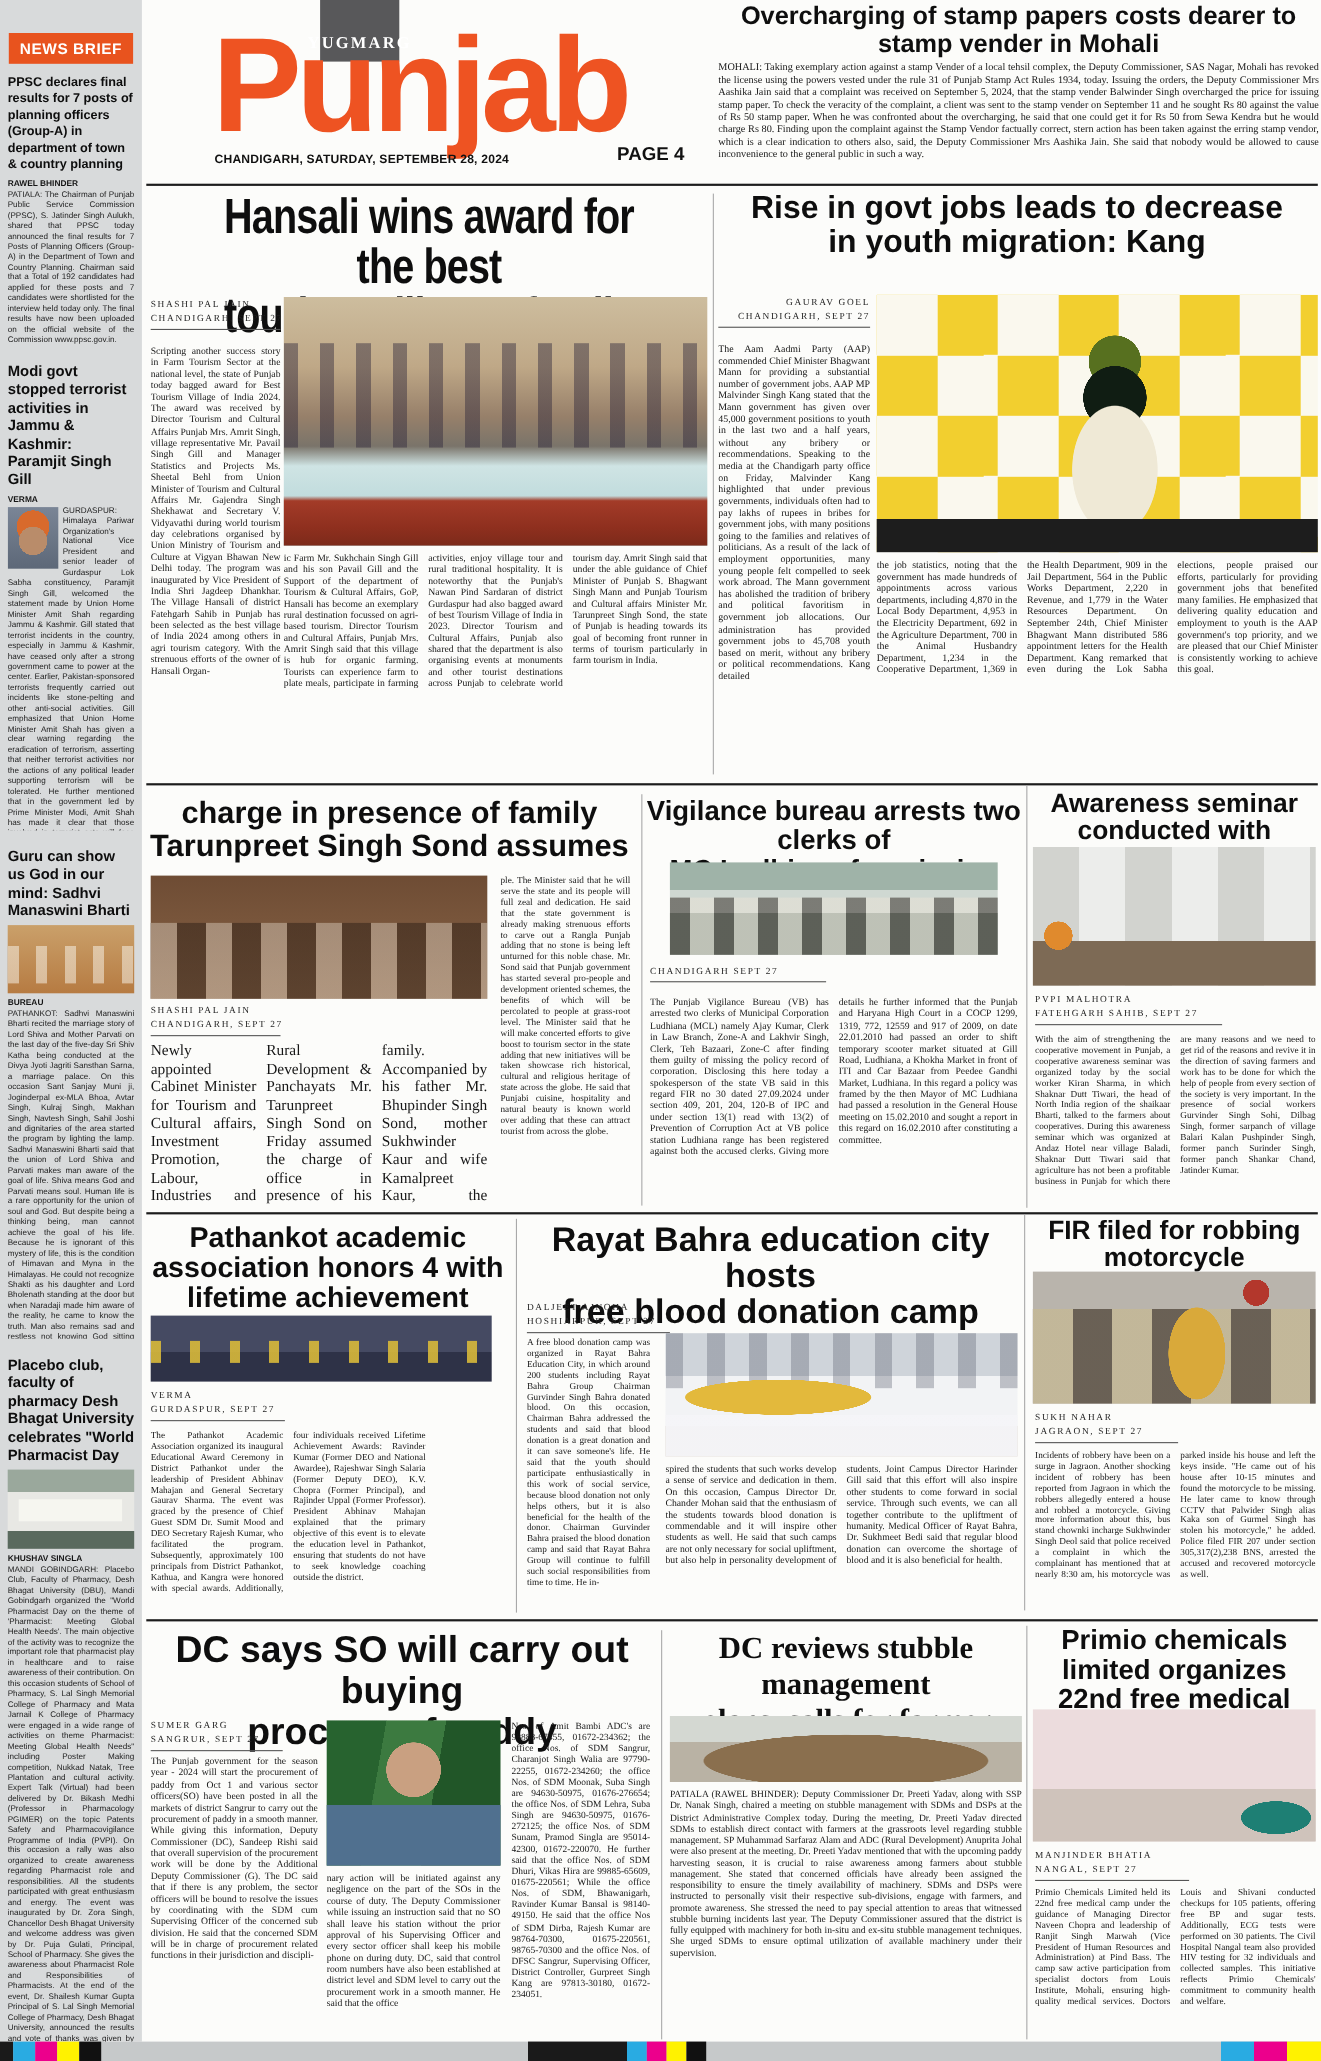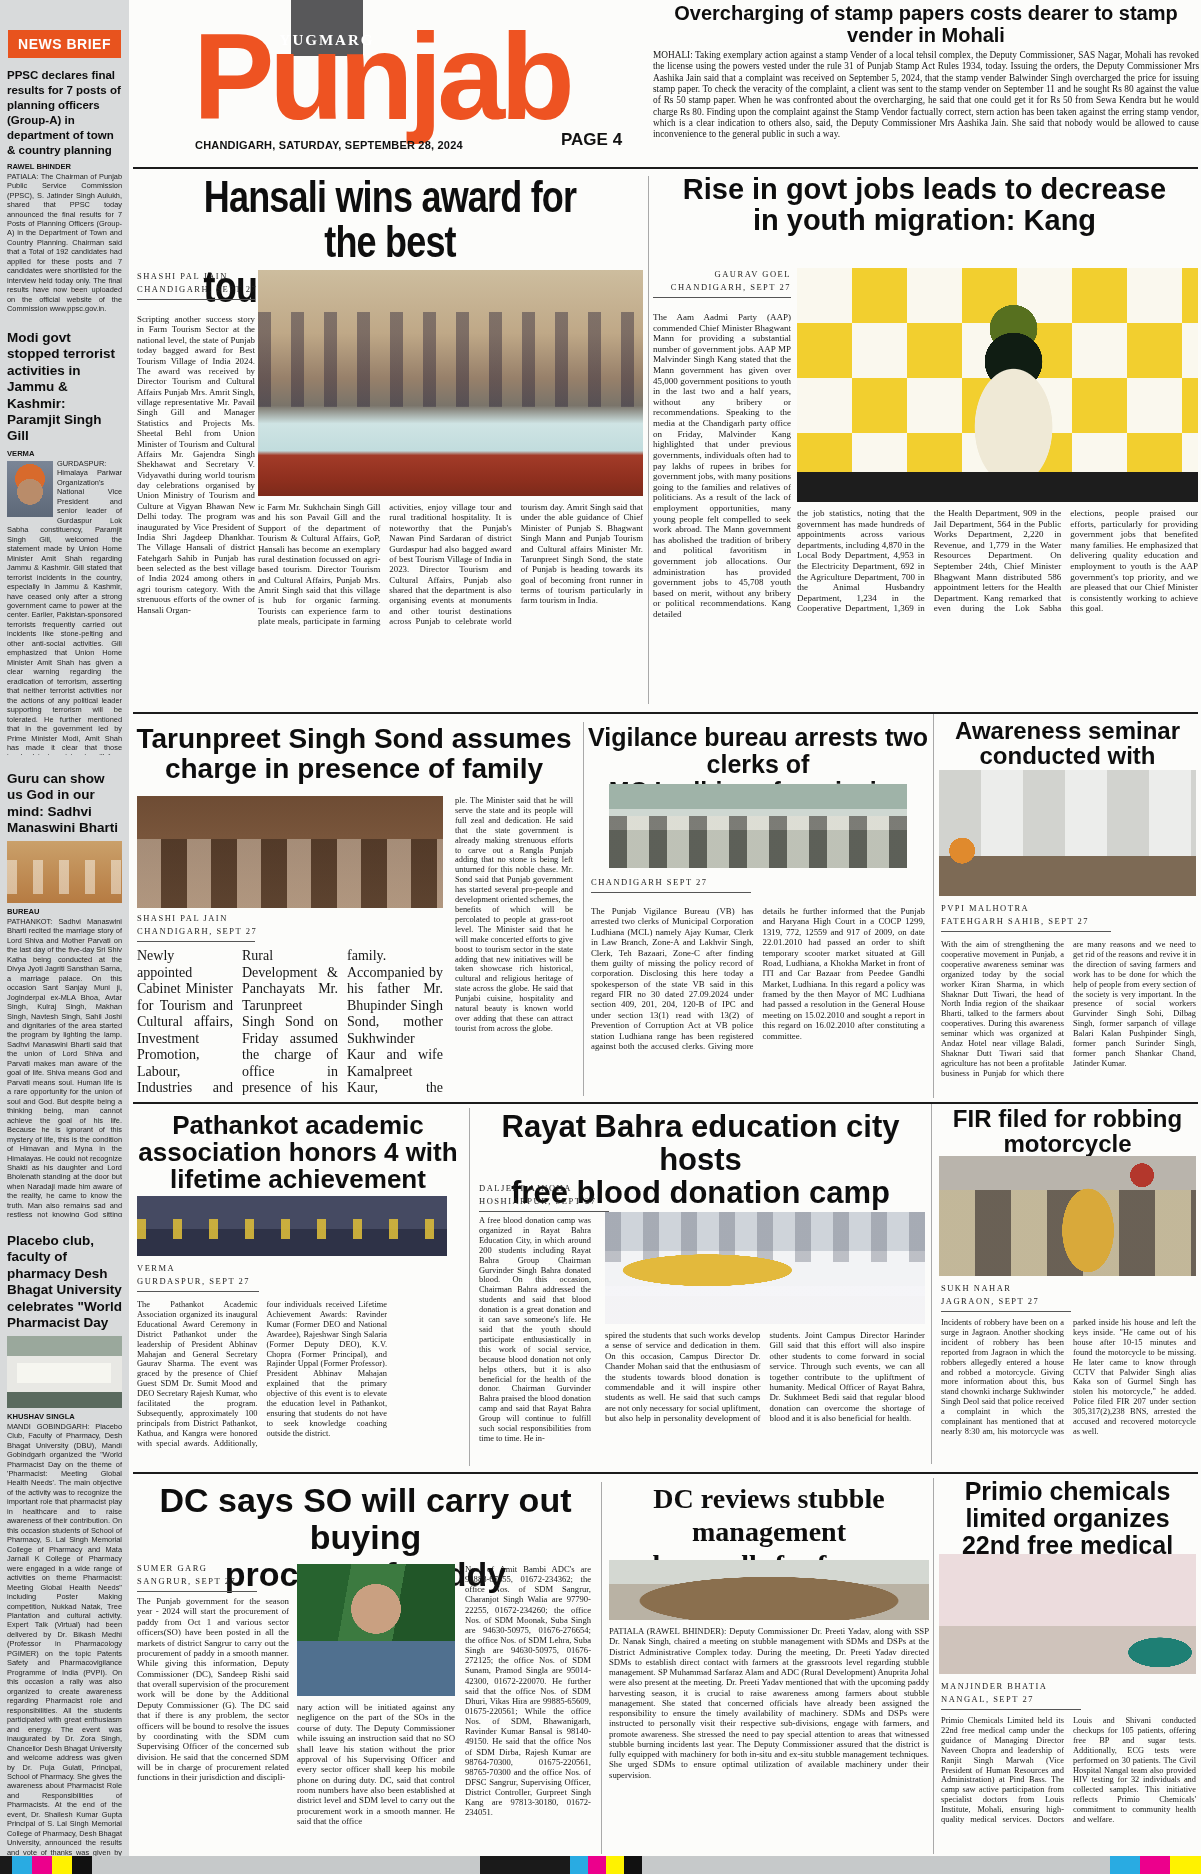--- a/index.html
+++ b/index.html
@@ -130,21 +130,21 @@
   </div>
 
   <div class="abs" style="left:133px;top:0;width:1068px;height:1856px;">
 
     <div class="kicker" style="left:158px;top:0;width:72px;height:56px;font-family:Liberation Serif, serif;">YUGMARG</div>
     <div class="brand" style="left:60px;top:16px;">Punjab</div>
     <div class="dateline" style="left:62px;top:139px;width:280px;">CHANDIGARH, SATURDAY, SEPTEMBER 28, 2024</div>
     <div class="pagenum" style="left:428px;top:130px;">PAGE 4</div>
 
     <div class="abs" style="left:520px;top:2px;width:546px;">
-      <div class="hl" style="position:static;font-size:20px;line-height:1.1;">Overcharging of stamp papers costs dearer to stamp vender in Mohali</div>
+      <div class="hl" style="position:static;font-size:23px;line-height:1.1;">Overcharging of stamp papers costs dearer to stamp vender in Mohali</div>
       <div class="bt f93" style="position:static;margin-top:4px;height:122px;">MOHALI: Taking exemplary action against a stamp Vender of a local tehsil complex, the Deputy Commissioner, SAS Nagar, Mohali has revoked the license using the powers vested under the rule 31 of Punjab Stamp Act Rules 1934, today. Issuing the orders, the Deputy Commissioner Mrs Aashika Jain said that a complaint was received on September 5, 2024, that the stamp vender Balwinder Singh overcharged the price for issuing stamp paper. To check the veracity of the complaint, a client was sent to the stamp vender on September 11 and he sought Rs 80 against the value of Rs 50 stamp paper. When he was confronted about the overcharging, he said that one could get it for Rs 50 from Sewa Kendra but he would charge Rs 80. Finding upon the complaint against the Stamp Vendor factually correct, stern action has been taken against the erring stamp vendor, which is a clear indication to others also, said, the Deputy Commissioner Mrs Aashika Jain. She said that nobody would be allowed to cause inconvenience to the general public in such a way.</div>
     </div>
 
     <div class="hrule" style="left:0;top:167px;width:1065px;"></div>
 
     <div class="abs" style="left:0;top:172px;width:514px;height:540px;">
       <div class="hl cond" style="left:0;top:2px;width:514px;font-size:45px;line-height:45px;">
         <span>Hansali wins award for the best</span>
         <span>tourism village of India 2024</span>
       </div>
@@ -170,22 +170,22 @@
       </div>
       <div class="bt" style="left:2px;top:140px;width:138px;height:390px;font-size:9px;">The Aam Aadmi Party (AAP) commended Chief Minister Bhagwant Mann for providing a substantial number of government jobs. AAP MP Malvinder Singh Kang stated that the Mann government has given over 45,000 government positions to youth in the last two and a half years, without any bribery or recommendations.    Speaking to the media at the Chandigarh party office on Friday, Malvinder Kang highlighted that under previous governments, individuals often had to pay lakhs of rupees in bribes for government jobs, with many positions going to the families and relatives of politicians. As a result of the lack of employment opportunities, many young people felt compelled to seek work abroad.    The Mann government has abolished the tradition of bribery and political favoritism in government job allocations. Our administration has provided government jobs to 45,708 youth based on merit, without any bribery or political recommendations. Kang detailed</div>
       <div class="photo p-kang" style="left:146px;top:96px;width:401px;height:234px;"></div>
       <div class="bt c3" style="left:146px;top:336px;width:401px;height:196px;font-size:9px;">the job statistics, noting that the government has made hundreds of appointments across various departments, including 4,870 in the Local Body Department, 4,953 in the Electricity Department, 692 in the Agriculture Department, 700 in the Animal Husbandry Department, 1,234 in the Cooperative Department, 1,369 in the Health Department, 909 in the Jail Department, 564 in the Public Works Department, 2,220 in Revenue, and 1,779 in the Water Resources Department. On September 24th, Chief Minister Bhagwant Mann distributed 586 appointment letters for the Health Department.    Kang remarked that even during the Lok Sabha elections, people praised our efforts, particularly for providing government jobs that benefited many families. He emphasized that delivering quality education and employment to youth is the AAP government's top priority, and we are pleased that our Chief Minister is consistently working to achieve this goal.</div>
     </div>
 
     <div class="hrule" style="left:0;top:712px;width:1065px;"></div>
 
     <div class="abs" style="left:0;top:718px;width:442px;height:382px;">
       <div class="hl" style="left:0;top:6px;width:442px;font-size:28px;line-height:30px;">
+        <span>charge in presence of family</span>
         <span>Tarunpreet Singh Sond assumes</span>
-        <span>charge in presence of family</span>
       </div>
       <div class="photo p-tarun" style="left:4px;top:78px;width:306px;height:112px;"></div>
       <div class="bt f84" style="left:322px;top:78px;width:118px;height:300px;">ple. The Minister said that he will serve the state and its people will full zeal and dedication. He said that the state government is already making strenuous efforts to carve out a Rangla Punjab adding that no stone is being left unturned for this noble chase.    Mr. Sond said that Punjab government has started several pro-people and development oriented schemes, the benefits of which will be percolated to people at grass-root level. The Minister said that he will make concerted efforts to give boost to tourism sector in the state adding that new initiatives will be taken showcase rich historical, cultural and religious heritage of state across the globe. He said that Punjabi cuisine, hospitality and natural beauty is known world over adding that these can attract tourist from across the globe.</div>
       <div class="byline" style="left:4px;top:194px;width:118px;">
         <span>SHASHI PAL JAIN</span>
         <span>CHANDIGARH, SEPT 27</span>
       </div>
       <div class="bt c3 f85" style="left:4px;top:230px;width:306px;height:150px;">Newly appointed Cabinet Minister for Tourism and Cultural affairs, Investment Promotion, Labour, Industries and Rural Development &amp; Panchayats Mr. Tarunpreet Singh Sond on Friday assumed the charge of office in presence of his family.    Accompanied by his father Mr. Bhupinder Singh Sond, mother Sukhwinder Kaur and wife Kamalpreet Kaur, the Minister assumed office after performing Ardaas. Both his children Navraj Singh, Jaskirat Kaur and elder brother Ramanjeet Singh Sond were also present.    After assuming the charge, the Minister said that he was fortunate that the Chief Minister Bhagwant Singh Mann and party had bestowed this responsibility on him. Mr. Sond said that he will discharge the service with full dedication, honesty and responsibility to serve Punjab and Punjabis. He said that every effort will be made to give impetus to the progress of the state and prosperity of its peo-</div>
     </div>
 

